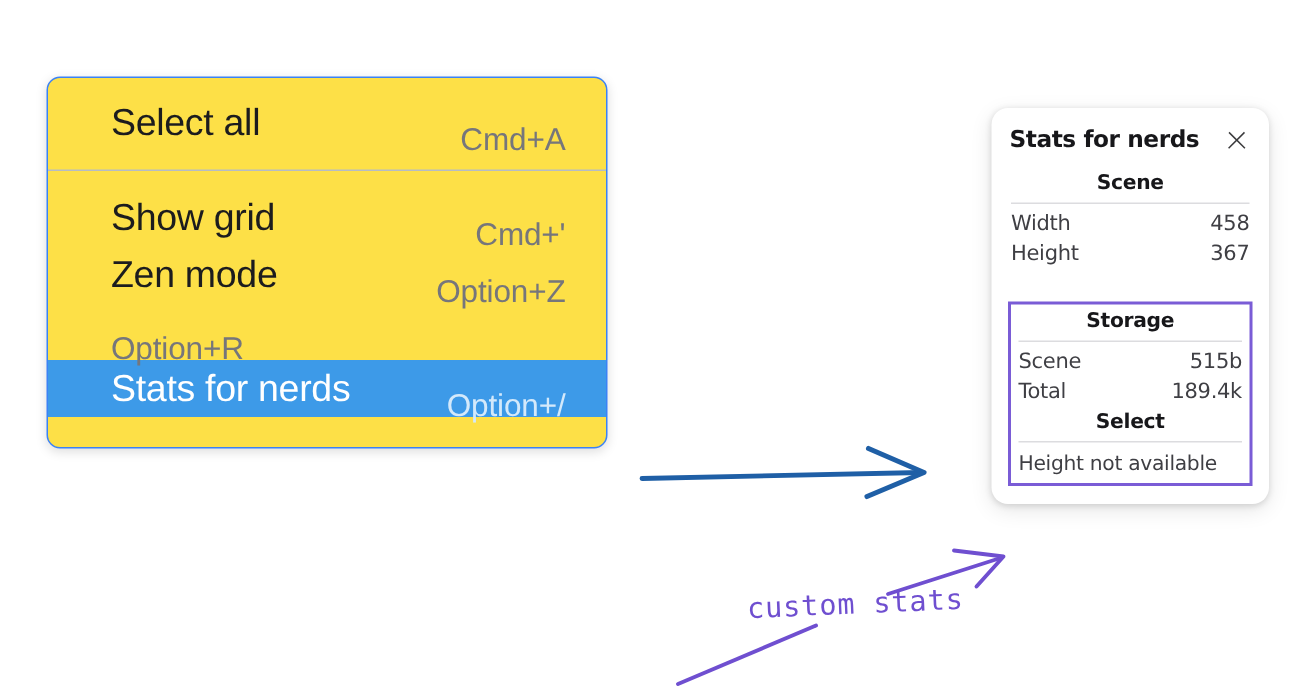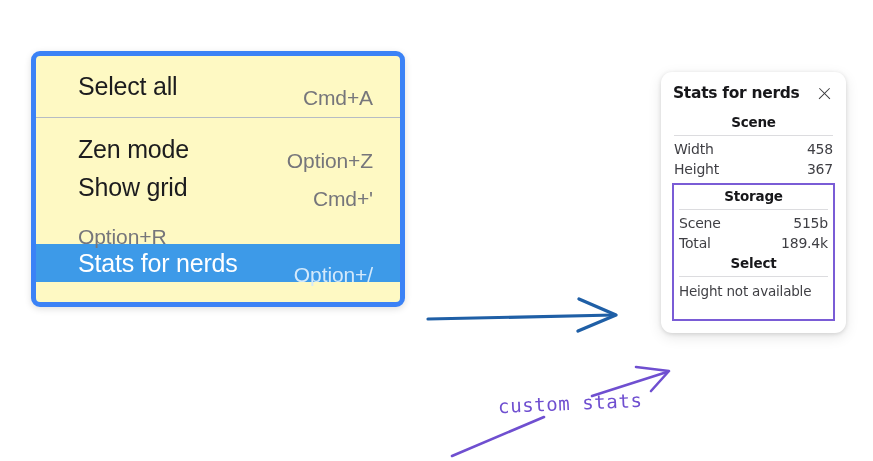--- a/index.html
+++ b/index.html
@@ -15,22 +15,22 @@
     font-family: "Liberation Sans", sans-serif;
     -webkit-font-smoothing: antialiased;
   }
 
   
   #context-menu {
     position: absolute;
     left: 31px;
     top: 51px;
     width: 374px;
-    background: #fef9c3;
-    border: 5px solid #3b82f6;
+    background: #fde047;
+    border: 1px solid #3b82f6;
     border-radius: 9px;
     box-shadow: 0 2px 7px rgba(0,0,0,0.13);
     overflow: hidden;
     box-sizing: border-box;
   }
   .menu-section {
     padding: 9px 0 9px 0;
   }
   .menu-section.first {
     border-bottom: 1.5px solid #b6bcc4;
@@ -141,22 +141,22 @@
     font-size: 13.5px;
     color: #3f3f44;
     padding: 3px 2px 2px 2px;
     letter-spacing: -0.2px;
     white-space: nowrap;
   }
 
   
   #custom-stats-box {
     border: 2px solid #7a5cd6;
-    margin: 4px 0 0 0;
-    padding: 1px 3px 18px 3px;
+    margin: 22px 0 0 0;
+    padding: 1px 3px 3px 3px;
     box-sizing: border-box;
   }
 
   
   #annotations {
     position: absolute;
     left: 0; top: 0;
     width: 873px; height: 461px;
     pointer-events: none;
   }
@@ -179,26 +179,26 @@
 
   <div class="menu-section first">
     <div class="menu-item">
       <span class="label">Select all</span>
       <span class="shortcut">Cmd+A</span>
     </div>
   </div>
 
   <div class="menu-section second">
     <div class="menu-item">
+      <span class="label">Show grid</span>
+      <span class="shortcut">Cmd+'</span>
+    </div>
+    <div class="menu-item">
       <span class="label">Zen mode</span>
       <span class="shortcut">Option+Z</span>
-    </div>
-    <div class="menu-item">
-      <span class="label">Show grid</span>
-      <span class="shortcut">Cmd+'</span>
     </div>
     <div class="menu-item">
       <span class="shortcut">Option+R</span>
     </div>
     <div class="menu-item selected">
       <span class="label">Stats for nerds</span>
       <span class="shortcut">Option+/</span>
     </div>
     <div class="menu-pad-bottom"></div>
   </div>

